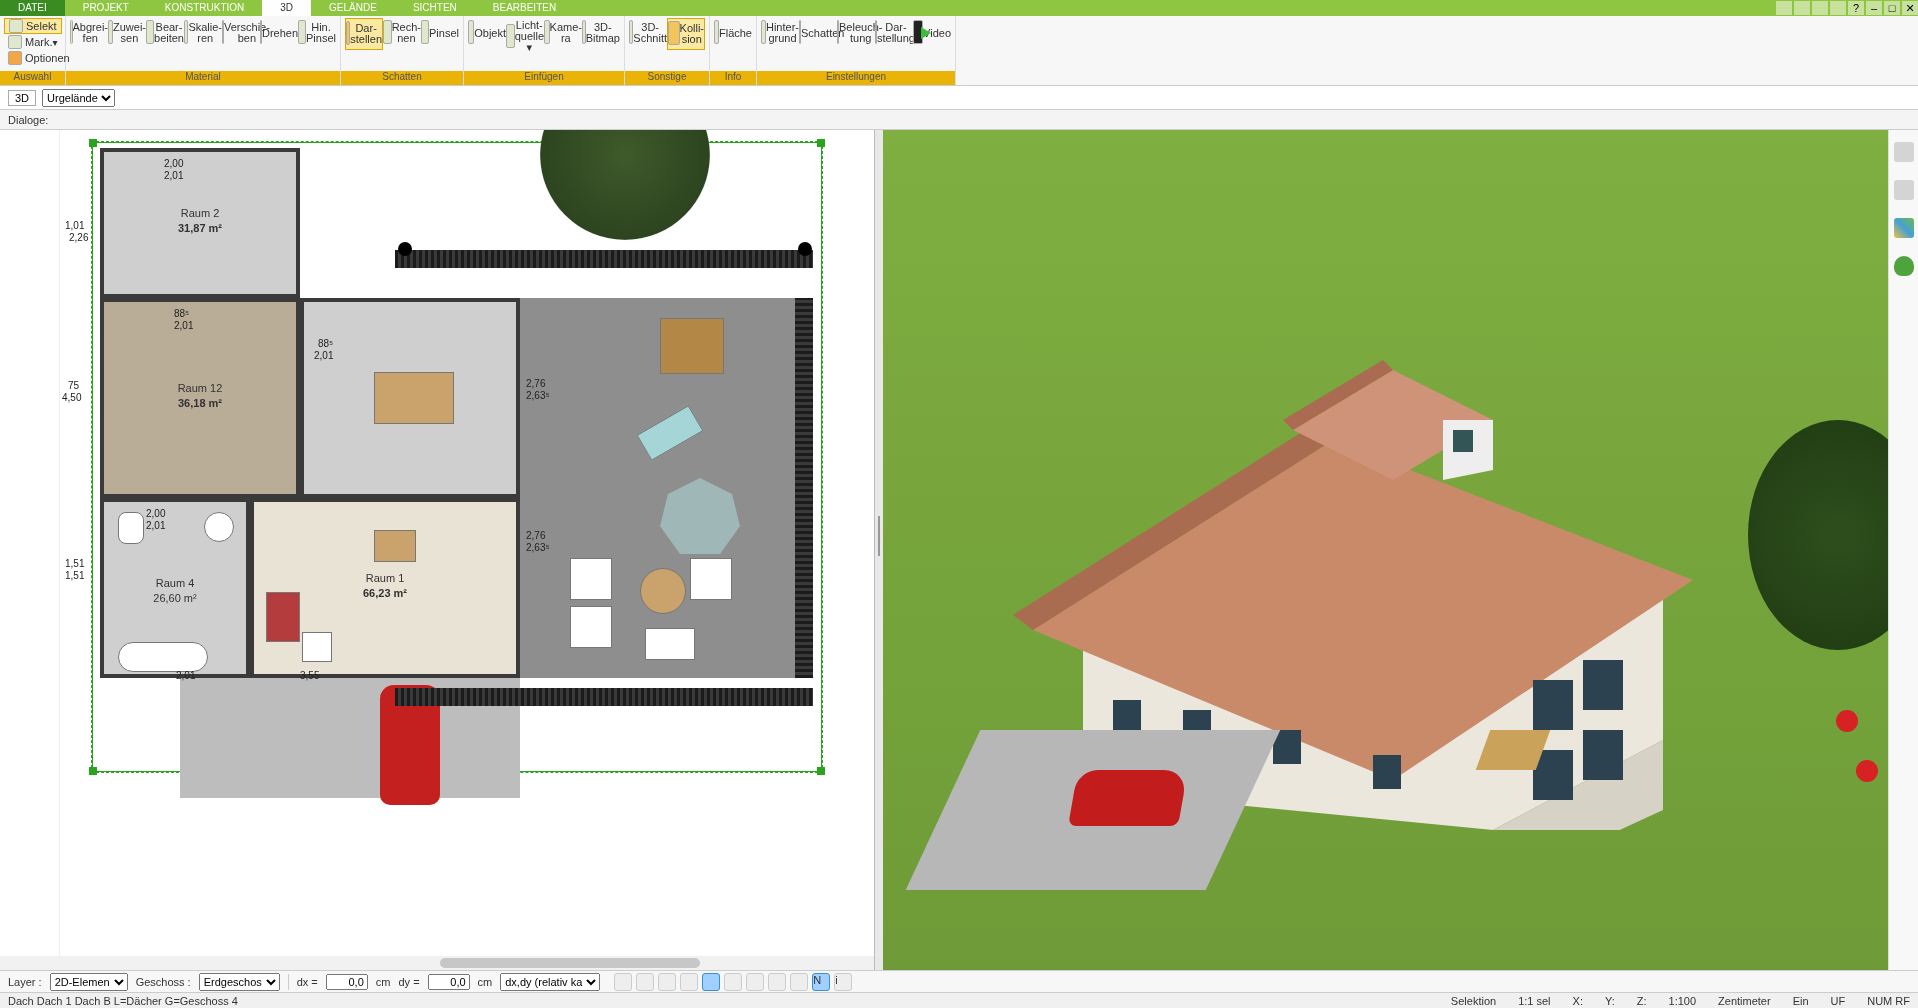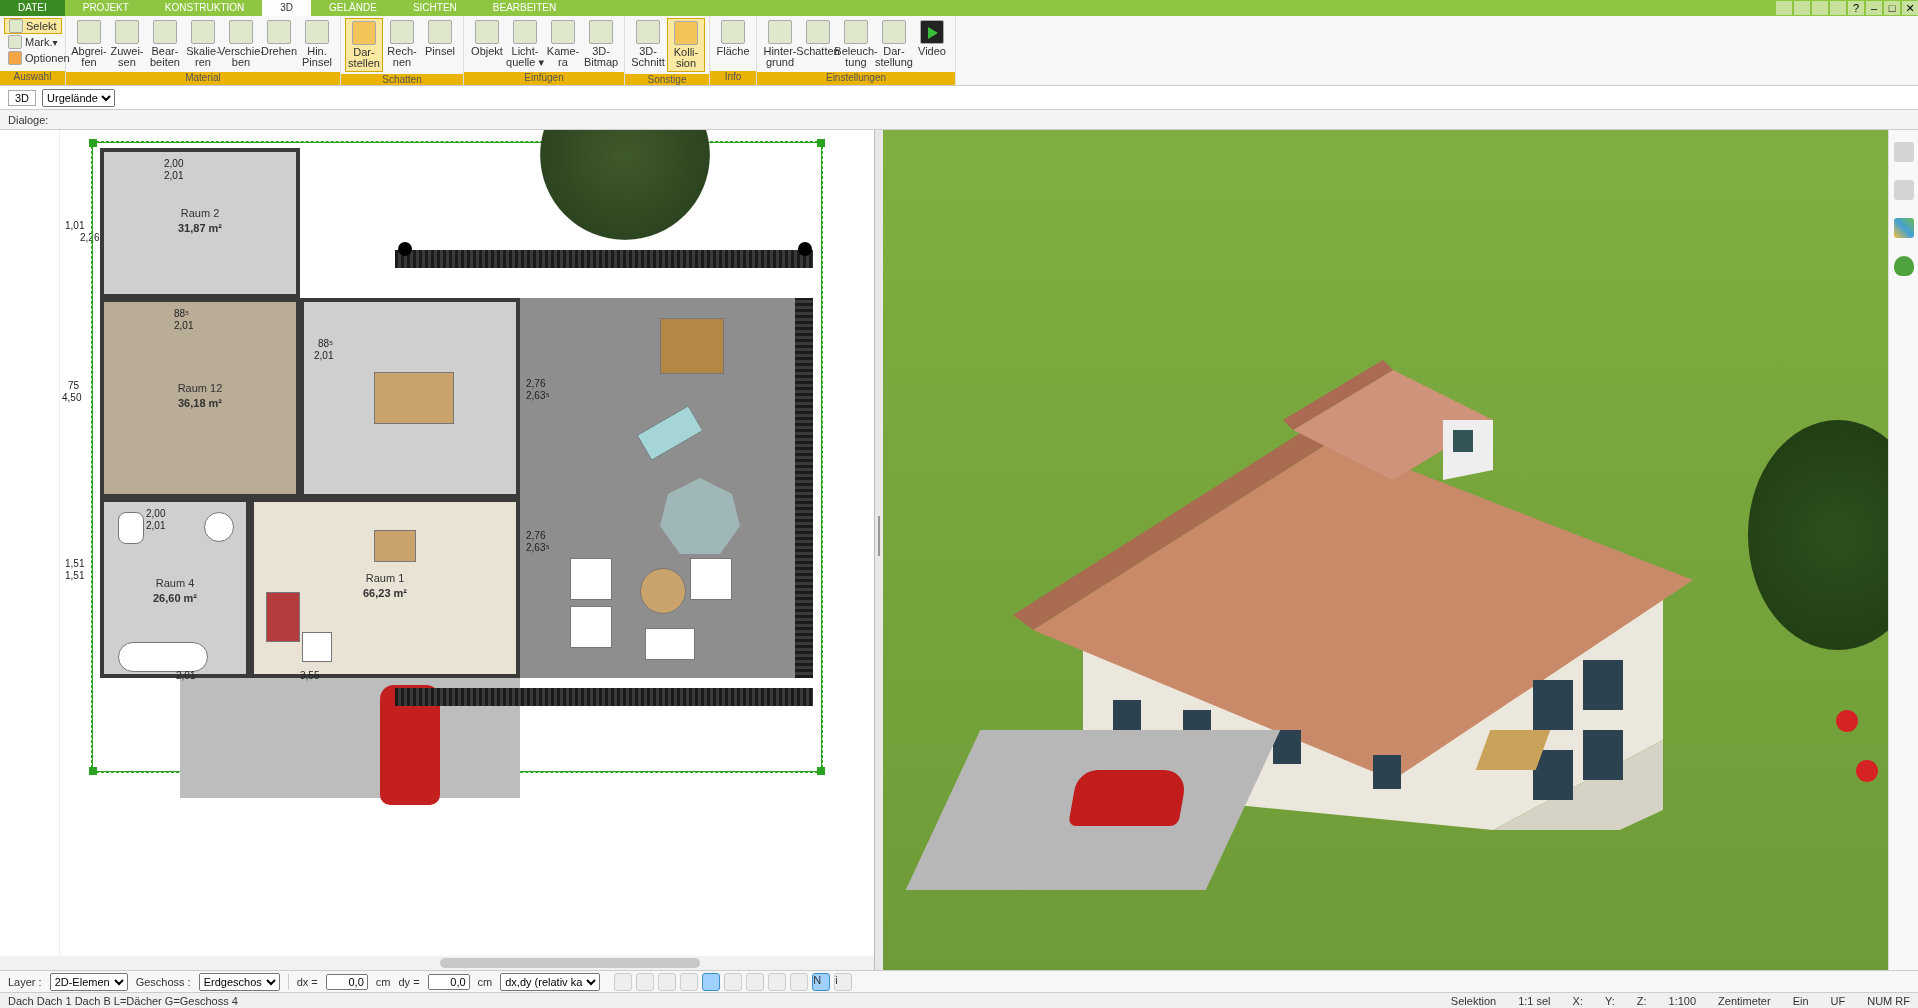--- a/index.html
+++ b/index.html
@@ -10,21 +10,21 @@
 .menubar .tab { padding:0 18px; height:16px; line-height:16px; color:#fff; cursor:pointer; font-size:10px;text-align:right; }
 .menubar .tab.active { background:#fefefe; color:#333; }
 .menubar .tab.datei { background:#3b8b23; color:#fff; }
 .menubar .spacer { flex:1; }
 .menubar .sysbtn { width:16px; height:14px; background:#c8e29e; margin-left:2px; display:flex; align-items:center; justify-content:center; }
 
 
 .ribbon { height:70px; background:#f7f7f7; border-bottom:1px solid #ccc; display:flex; }
 .ribbon-panel { border-right:1px solid #ddd; display:flex; flex-direction:column; }
 .ribbon-row { display:flex; align-items:flex-start; padding:2px 4px; flex:1; }
-.ribbon-btn { display:flex; flex-direction:column; align-items:center; justify-content:flex-start; width:38px; padding:2px 0; cursor:pointer; text-align:center; font-size:10px; color:#333; line-height:11px; }
+.ribbon-btn { display:flex; flex-direction:row; align-items:center; justify-content:flex-start; width:38px; padding:2px 0; cursor:pointer; text-align:center; font-size:10px; color:#333; line-height:11px; }
 .ribbon-btn.small { width:auto; flex-direction:row; height:16px; padding:0 4px; align-items:center; }
 .ribbon-btn.active { background:#fbe9a2; border:1px solid #d6a800; }
 .ribbon-btn .icn { width:24px; height:24px; background:#dfe8cc; border:1px solid #aaa; margin-bottom:2px; border-radius:2px; position:relative; }
 .ribbon-btn.small .icn { width:14px; height:14px; margin:0 3px 0 0; }
 .ribbon-panel-label { height:14px; text-align:center; font-size:10px; color:#555; background:#eab308; }
 
 .subbar { height:24px; background:#fff; border-bottom:1px solid #ccc; display:flex; align-items:center; padding:0 8px; gap:6px; }
 .subbar select { font-size:11px; height:18px; }
 .dialogbar { height:20px; background:#f4f4f4; border-bottom:1px solid #ccc; display:flex; align-items:center; padding:0 8px; font-size:11px; color:#333; }
 
@@ -252,21 +252,21 @@
 <div class="dialogbar">
   <span>Dialoge:</span>
 </div>
 
 <div class="workarea">
 
   <div class="pane-2d">
     <div class="plan">
       <div class="dimband left"></div>
       <div class="dim-lbl" style="left:65px;top:90px">1,01</div>
-      <div class="dim-lbl" style="left:80px;top:102px">2,26</div>
+      <div class="dim-lbl" style="left:69px;top:102px">2,26</div>
       <div class="dim-lbl" style="left:68px;top:250px">75</div>
       <div class="dim-lbl" style="left:62px;top:262px">4,50</div>
       <div class="dim-lbl" style="left:65px;top:428px">1,51</div>
       <div class="dim-lbl" style="left:65px;top:440px">1,51</div>
 
       <div class="selbox" style="left:92px;top:12px;width:730px;height:630px">
         <div class="selHandle" style="left:-4px;top:-4px"></div>
           <div class="selHandle" style="right:-4px;top:-4px"></div>
         <div class="selHandle" style="left:-4px;bottom:-4px"></div>
           <div class="selHandle" style="right:-4px;bottom:-4px"></div>
@@ -311,21 +311,21 @@
         <div class="fur" style="left:50px;top:260px;width:42px;height:42px;background:#fff"></div>
         <div class="fur" style="left:50px;top:308px;width:42px;height:42px;background:#fff"></div>
         <div class="fur" style="left:120px;top:270px;width:46px;height:46px;background:#c9a36b;border-radius:50%"></div>
         <div class="fur" style="left:170px;top:260px;width:42px;height:42px;background:#fff"></div>
         <div class="fur" style="left:125px;top:330px;width:50px;height:32px;background:#fff"></div>
       </div>
       <div class="hedge" style="left:795px;top:168px;width:18px;height:380px;background:repeating-linear-gradient(0deg,#1b1b1b 0 3px,#3a3a3a 3px 6px)"></div>
 
       <div class="room roomfill1" style="left:100px;top:368px;width:150px;height:180px">
         <div class="lbl" style="top:75px">Raum 4</div>
-        <div class="lbl" style="top:90px;font-weight:bold">26,60 m²</div>
+        <div class="lbl" style="top:90px;font-weight:normal">26,60 m²</div>
         <div class="fur" style="left:14px;top:140px;width:90px;height:30px;border-radius:16px;background:#fff"></div>
         <div class="fur" style="left:14px;top:10px;width:26px;height:32px;border-radius:8px;background:#fff"></div>
         <div class="fur" style="left:100px;top:10px;width:30px;height:30px;border-radius:50%;background:#fff"></div>
         <div class="dim-lbl" style="left:42px;top:6px">2,00</div>
         <div class="dim-lbl" style="left:42px;top:18px">2,01</div>
       </div>
 
       <div class="room roomfill3" style="left:250px;top:368px;width:270px;height:180px">
         <div class="lbl" style="top:70px">Raum 1</div>
         <div class="lbl" style="top:85px;font-weight:bold">66,23 m²</div>

